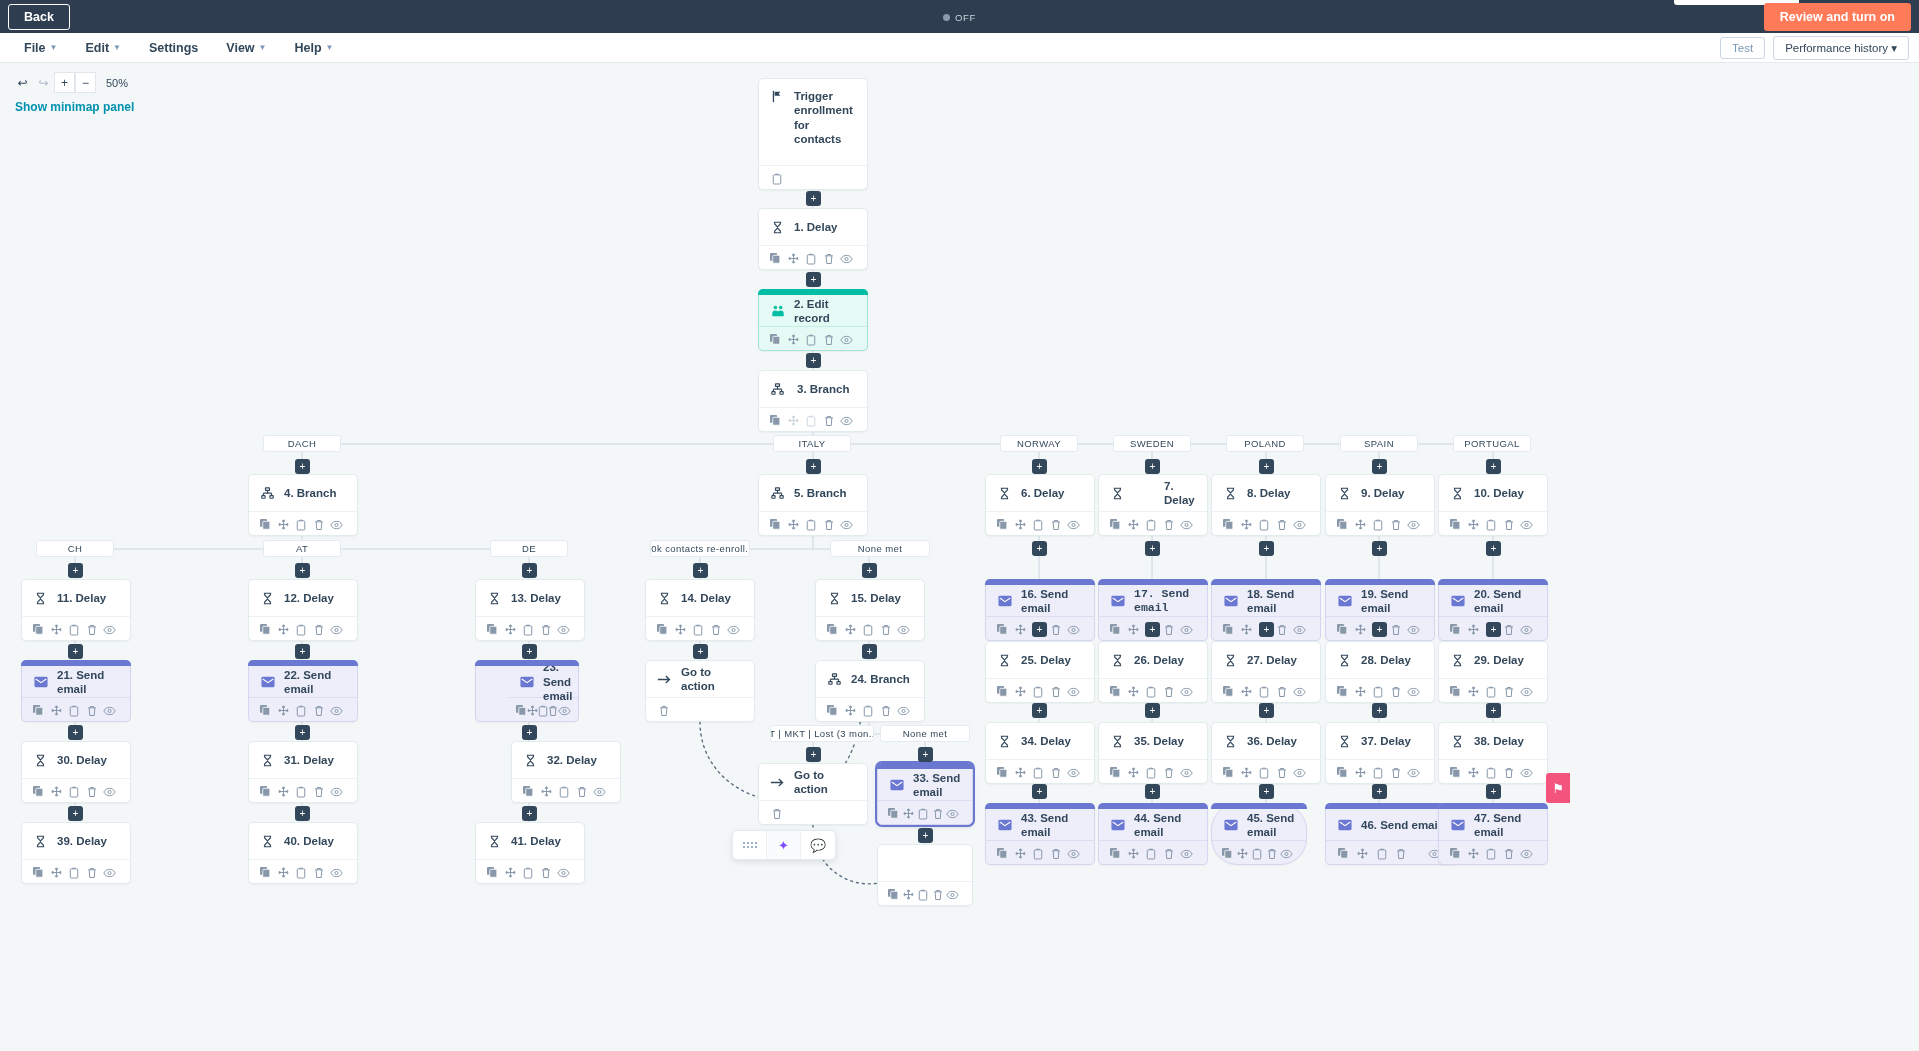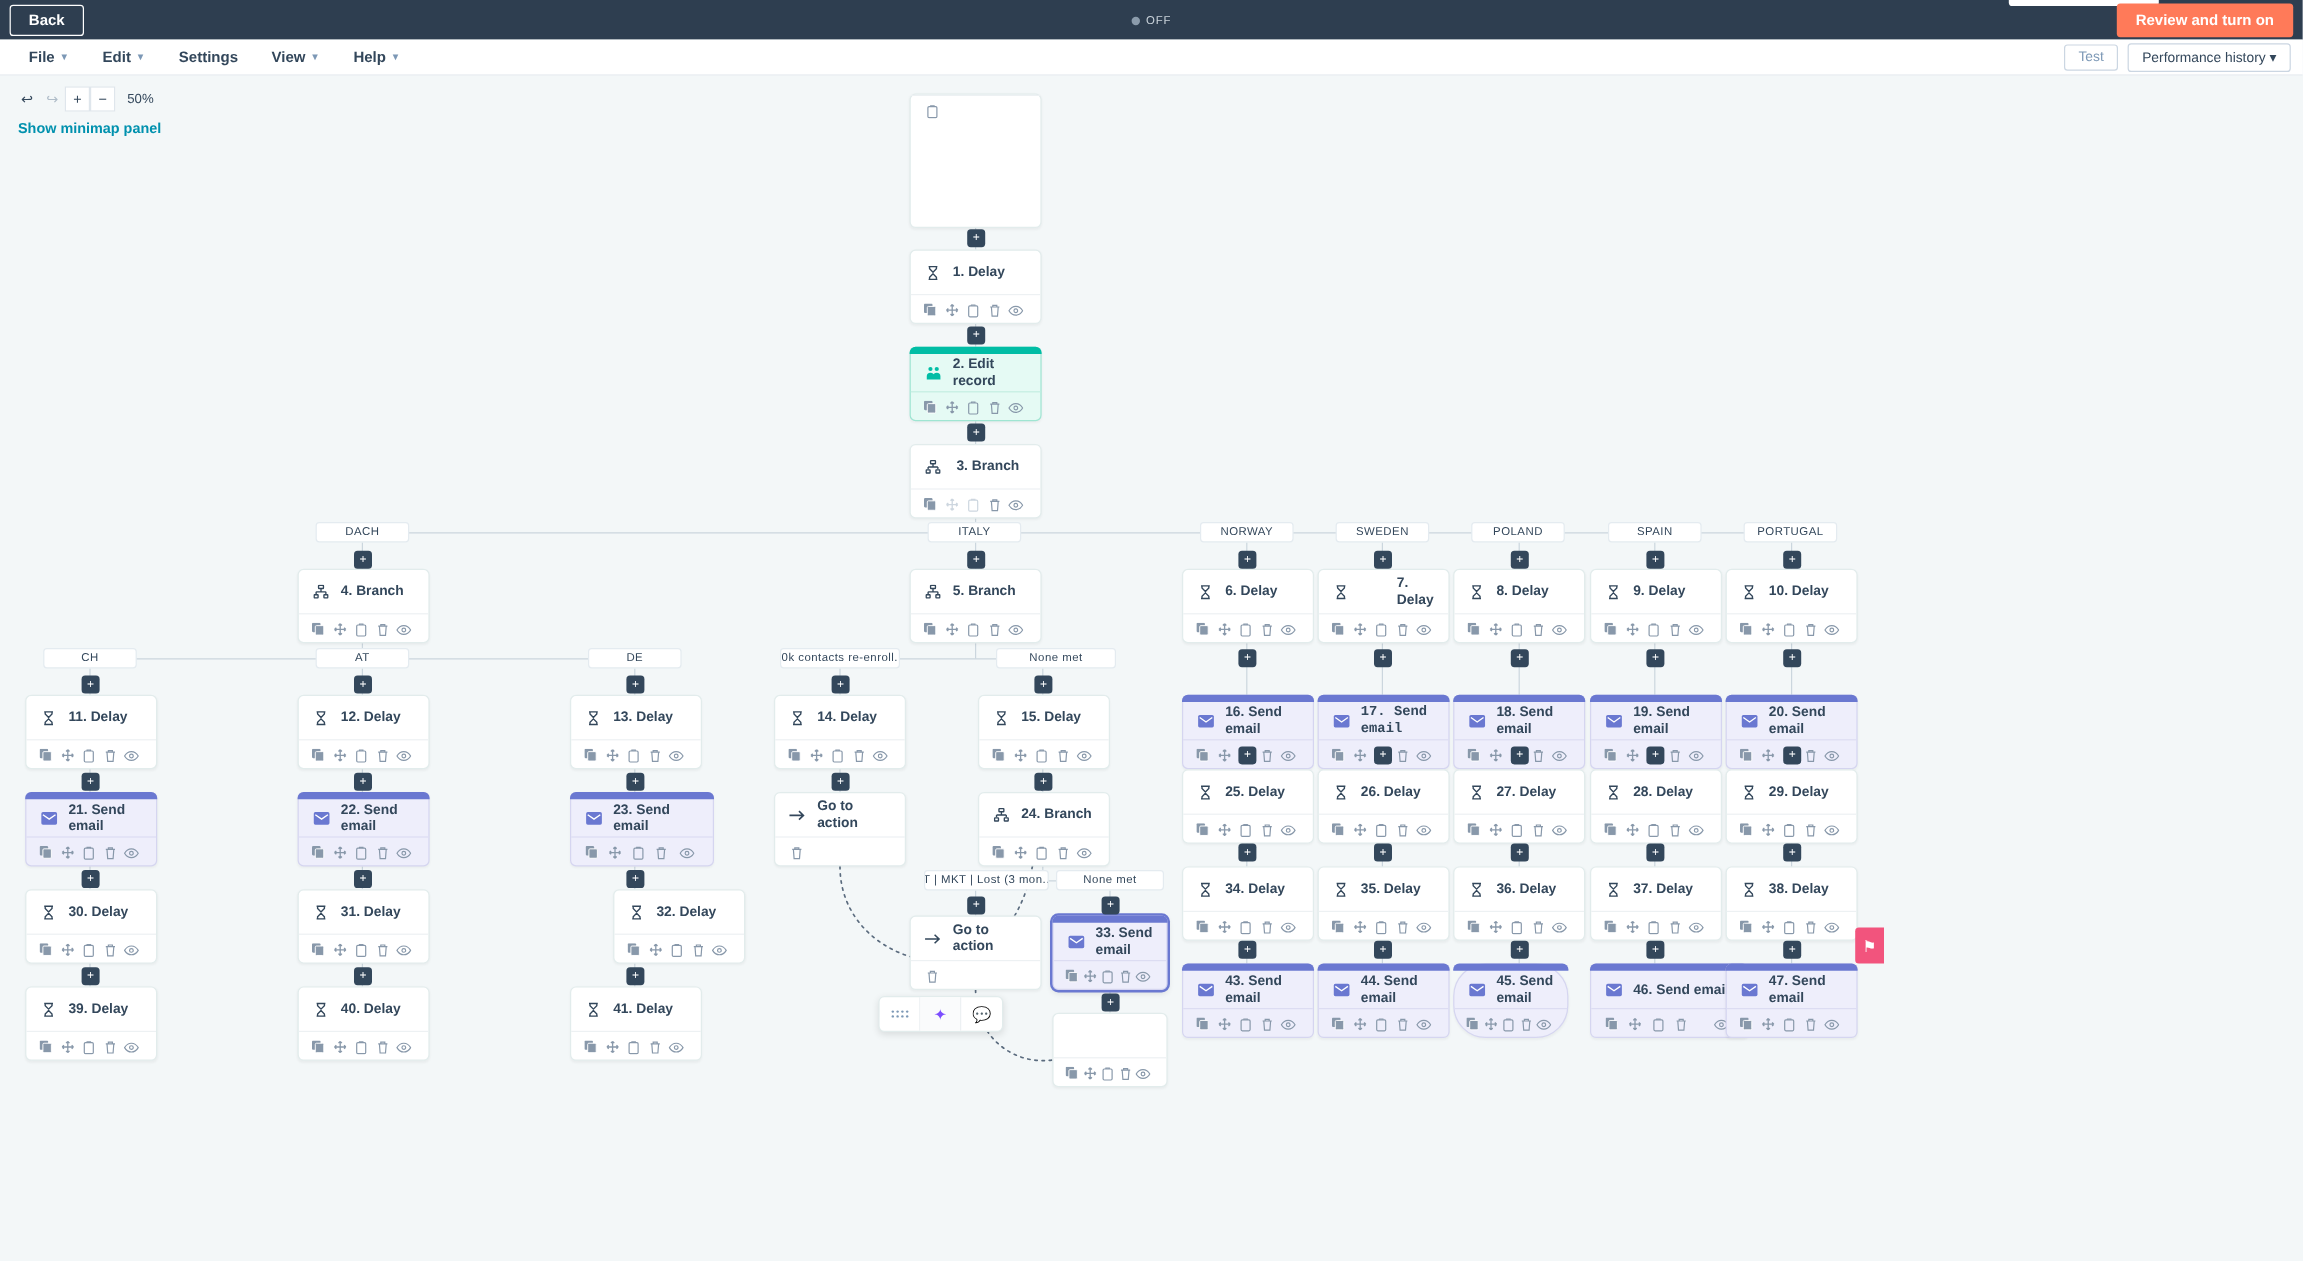--- a/index.html
+++ b/index.html
@@ -290,20 +290,29 @@
       <line x1="1493" y1="721" x2="1493" y2="740"></line>
     </g>
     <g stroke="#5a6b7e" stroke-width="1.4" fill="none" stroke-dasharray="2,4" stroke-linecap="round">
       <path d="M700 659 C 700 730, 790 760, 830 720 C 865 685, 862 640, 869 590"></path>
       <path d="M813 762 C 813 820, 880 840, 912 800"></path>
     </g>
   </svg>
 
   <div id="nodes-layer">
       <div class="node" style="left: 758px; top: 15px; width: 110px; height: 112px;">
+        <div class="node-head" style="height:86px;align-items:flex-start;padding-top:10px;">
+          <span class="nicon">
+            <svg width="13" height="13" viewBox="0 0 16 16">
+              <path d="M3 1v14" stroke="currentColor" stroke-width="1.6" fill="none"></path>
+              <path d="M4.5 2h7l-2 2.6 2 2.6h-7z" fill="currentColor"></path>
+            </svg>
+          </span>
+          <span class="node-title">Trigger enrollment for contacts</span>
+        </div>
         <div class="node-foot">
           <span class="ico">
             <svg width="10" height="12" viewBox="0 0 12 14" fill="none" stroke="currentColor" stroke-width="1.2">
               <rect x="1.5" y="2" width="9" height="11" rx="1.2"></rect>
               <path d="M4.3 2V1.2h3.4V2"></path>
             </svg>
           </span>
           <span class="ico"></span>
         </div>
       </div>
@@ -1206,21 +1215,21 @@
             </svg>
           </span>
           <span class="ico eye">
             <svg width="13" height="10" viewBox="0 0 16 11" fill="none" stroke="currentColor" stroke-width="1.2">
               <path d="M1 5.5C3 2 5.4 1 8 1s5 1 7 4.5C13 9 10.6 10 8 10S3 9 1 5.5z"></path>
               <circle cx="8" cy="5.5" r="1.9"></circle>
             </svg>
           </span>
         </div>
       </div>
-      <div class="node email" style="left: 475px; top: 597px; width: 120px; height: 62px;">
+      <div class="node email" style="left: 475px; top: 597px; width: 104px; height: 62px; padding-left: 32px;">
         <div class="topstripe"></div>
         <div class="node-head" style="height:30px;margin-top:6px;">
           <span class="nicon">
             <svg width="14" height="12" viewBox="0 0 16 13">
               <rect x=".5" y=".5" width="15" height="12" rx="1.6" fill="currentColor"></rect>
               <path d="M2 3l6 4.2L14 3" stroke="#fff" stroke-width="1.3" fill="none"></path>
             </svg>
           </span>
           <span class="node-title">23. Send email</span>
         </div>

